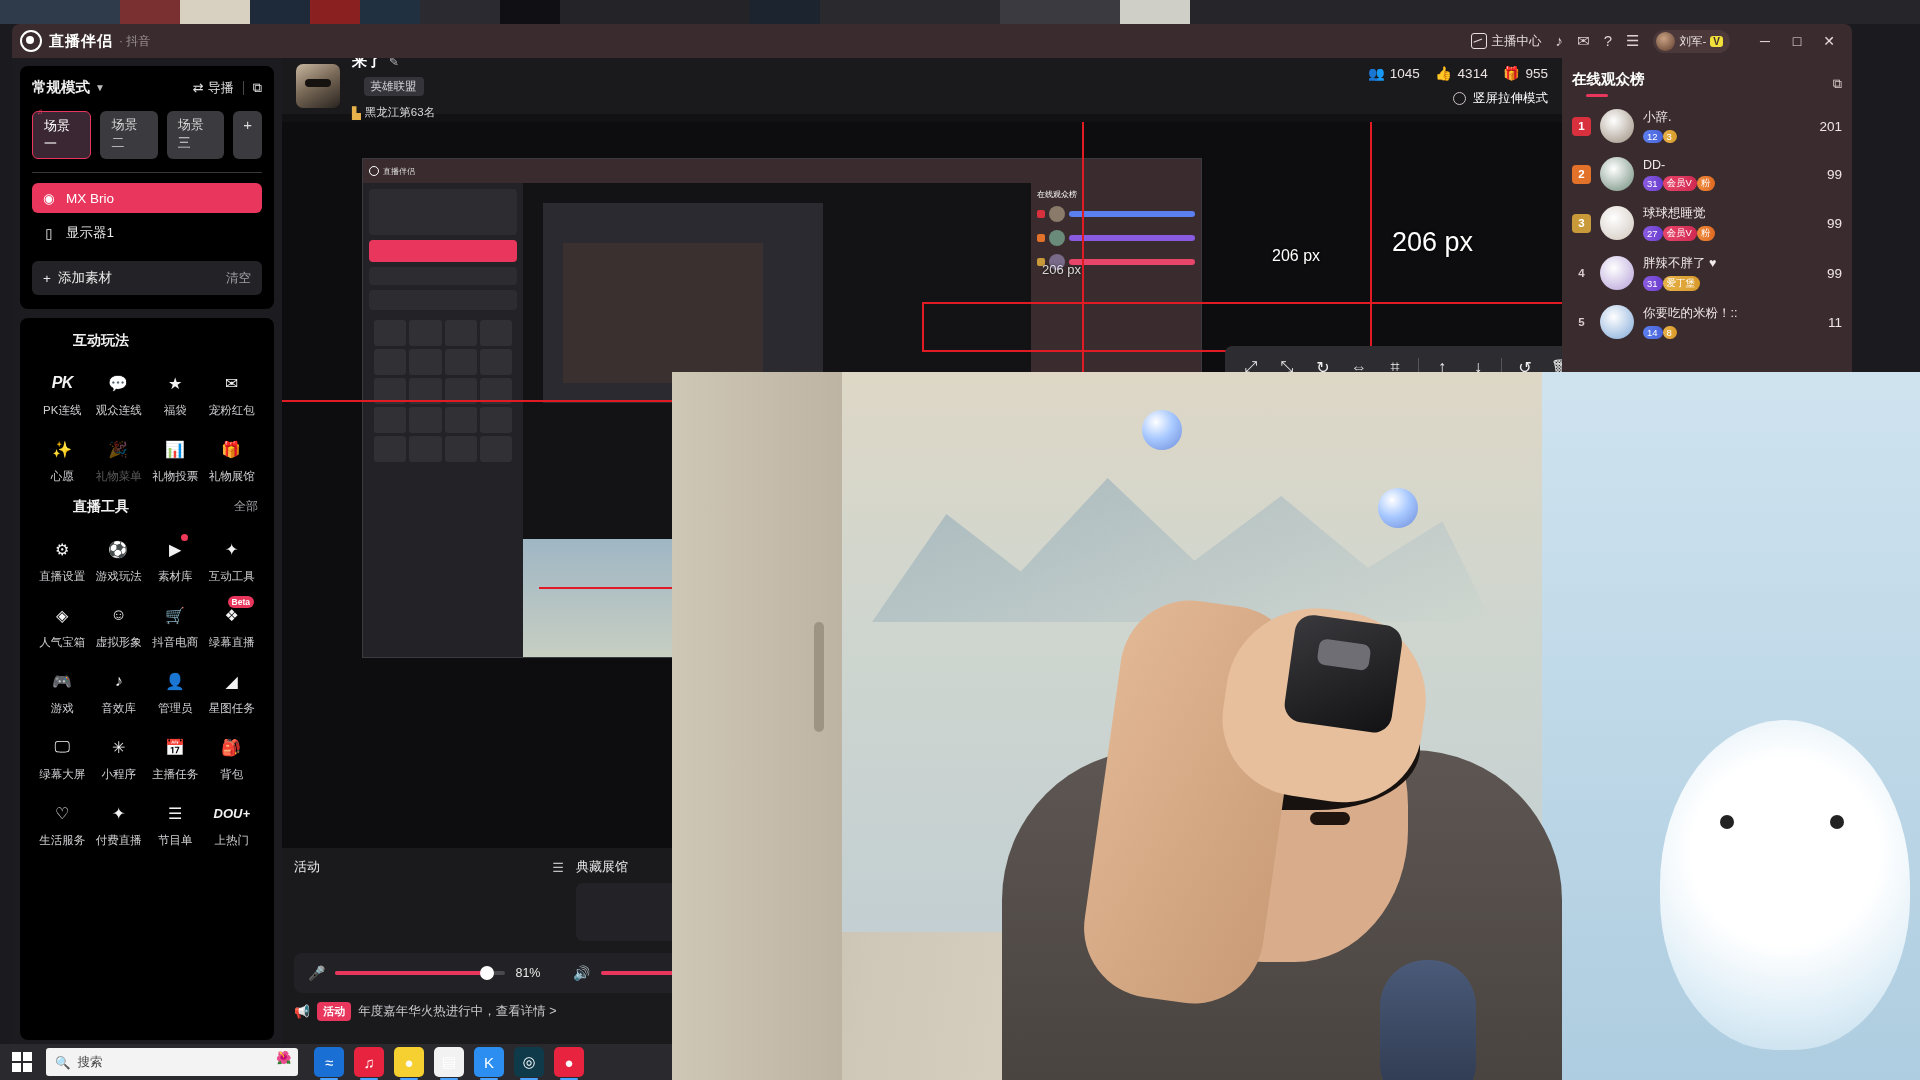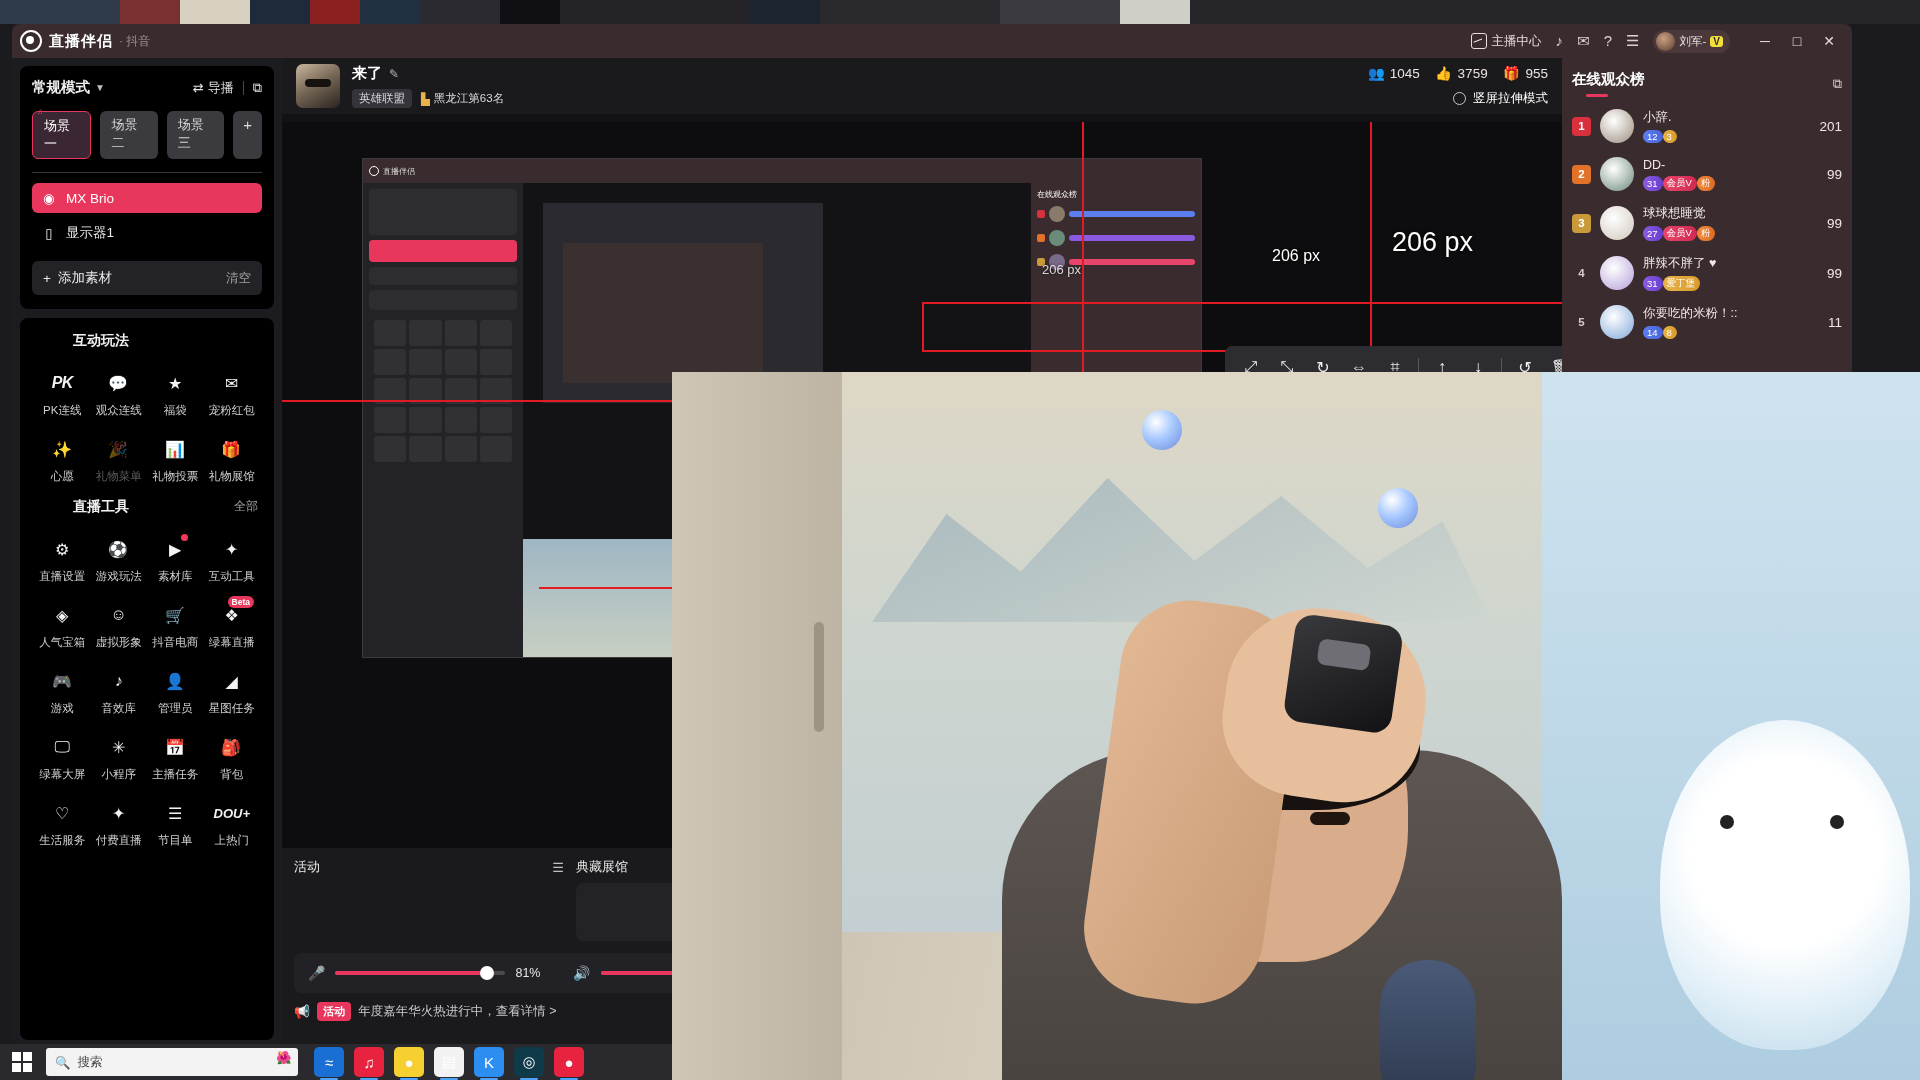--- a/index.html
+++ b/index.html
@@ -102,21 +102,21 @@
   
   .center { flex:1; position:relative; background:#121214; overflow:hidden;}
   .info-bar { position:relative; height:56px; display:flex; align-items:center;
      padding:0 14px; gap:12px; background:#1a1a1d; }
   .big-av { width:44px;height:44px;border-radius:7px;
      background:linear-gradient(150deg,#c8b79f 0%,#7a6a58 45%,#2a2420 100%); position:relative;}
   .big-av::after{content:"";position:absolute;left:9px;top:15px;width:26px;height:8px;
      background:#15120f;border-radius:4px;}
   .ib-col { display:flex; flex-direction:column; gap:6px; }
   .ib-t1 { display:flex; align-items:center; gap:7px; color:#fff; font-size:15px; font-weight:600;}
-  .ib-t2 { display:flex; align-items:center; gap:9px; }
+  .ib-t2 { display:flex; align-items:center; gap:9px;flex-direction:column; }
   .pill { background:#34343a; color:#d4d4d8; font-size:11.5px; border-radius:4px; padding:2px 7px;}
   .rank-pill { display:flex; align-items:center; gap:4px; color:#d8d8dc; font-size:11.5px; }
   .ib-right { margin-left:auto; display:flex; flex-direction:column; align-items:flex-end; gap:9px;}
   .stats { display:flex; align-items:center; gap:16px; color:#ece2e2; font-size:13.5px;}
   .stat { display:flex; align-items:center; gap:5px; }
   .vmode { display:flex; align-items:center; gap:7px; color:#fff; font-size:12.5px; cursor:pointer;}
   .radio-o { width:13px;height:13px;border:1.5px solid #cfc4c4;border-radius:50%;}
 
   
   .preview { position:absolute; left:0; top:64px; right:0; bottom:200px; background:#0d0d0f;
@@ -532,21 +532,21 @@
             </div>
           </div>
           <div class="ib-right">
             <div class="stats">
               <span class="stat">
                 <span>👥</span>
                 <span>1045</span>
               </span>
               <span class="stat">
                 <span>👍</span>
-                <span>3759</span>
+                <span>4314</span>
               </span>
               <span class="stat">
                 <span>🎁</span>
                 <span>955</span>
               </span>
             </div>
             <div class="vmode">
               <span class="radio-o"></span>
               <span>竖屏拉伸模式</span>
             </div>

